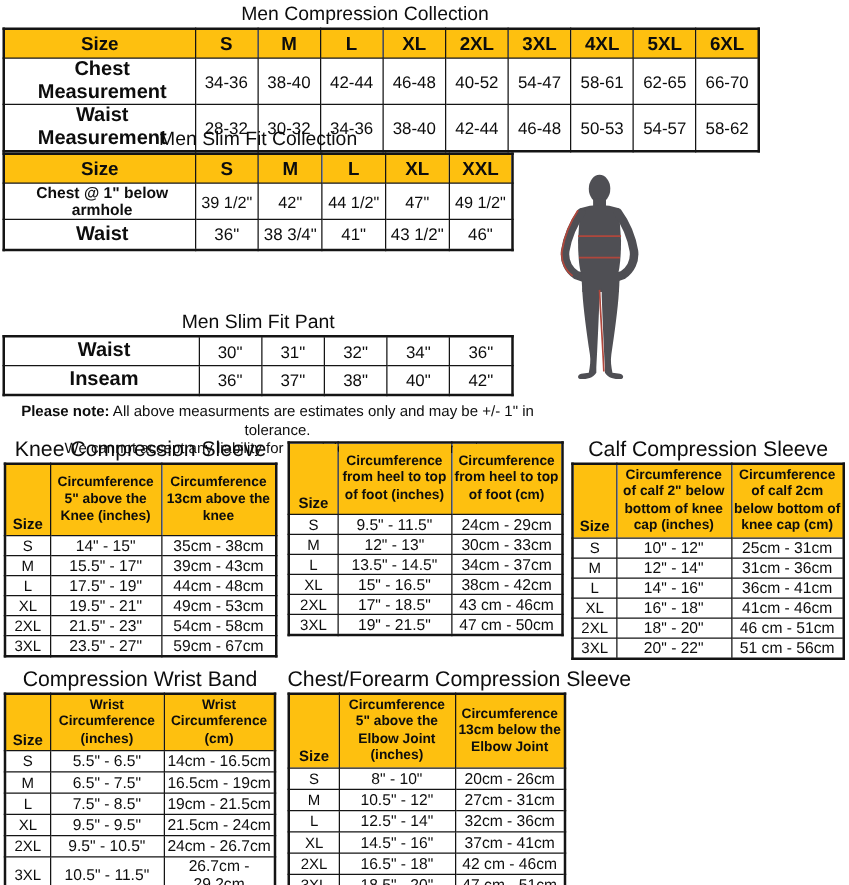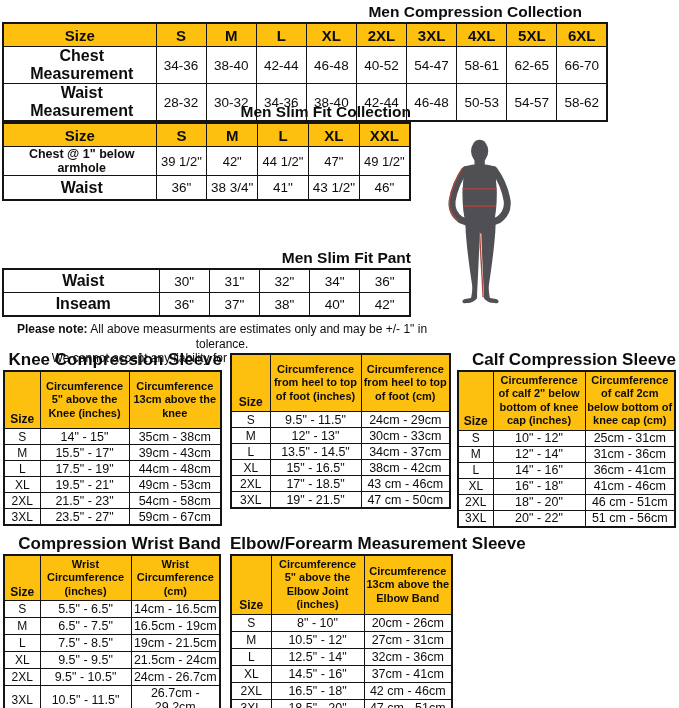--- a/index.html
+++ b/index.html
@@ -9,21 +9,21 @@
     --gray:#4f4f54;
     --red:#b0473c;
   }
   html,body{margin:0;padding:0;}
   body{
     width:679px;height:708px;position:relative;background:#ffffff;
     font-family:"Liberation Sans",sans-serif;color:var(--ink);
     overflow:hidden;
   }
   .sect{position:absolute;}
-  .ttl{font-weight:bold;text-align:right;white-space:nowrap;}
+  .ttl{font-weight:normal;text-align:center;white-space:nowrap;}
   .ttl.big-t{font-size:15.5px;line-height:17px;margin-bottom:2px;}
   .ttl.mini-t{font-size:17px;line-height:14px;margin-bottom:3px;}
 
   table{border-collapse:collapse;table-layout:fixed;width:100%;}
   table.big, table.mini{border:2px solid var(--line);}
   th,td{border:1px solid var(--line);padding:0;overflow:hidden;}
 
   
   .big th{background:var(--yellow);font-size:15px;font-weight:bold;height:22px;text-align:center;}
   .big td{font-size:13.5px;text-align:center;height:20px;}
@@ -393,32 +393,32 @@
         <tr>
           <td>3XL</td>
           <td>10.5" - 11.5"</td>
           <td>26.7cm - 29.2cm</td>
         </tr>
       </tbody>
   </table>
 </div>
 
 <div id="elbow" class="sect row2">
-  <div class="ttl mini-t">Elbow/Forearm Measurement Sleeve</div>
+  <div class="ttl mini-t">Chest/Forearm Compression Sleeve</div>
   <table class="mini">
     <colgroup>
         <col style="width:40px">
         <col style="width:93px">
         <col>
       </colgroup>
     <thead>
       <tr>
         <th class="sz">Size</th>
         <th>Circumference 5" above the Elbow Joint (inches)</th>
-        <th>Circumference 13cm above the Elbow Band</th>
+        <th>Circumference 13cm below the Elbow Joint</th>
       </tr>
     </thead>
     <tbody>
         <tr>
           <td>S</td>
           <td>8" - 10"</td>
           <td>20cm - 26cm</td>
         </tr>
         <tr>
           <td>M</td>

